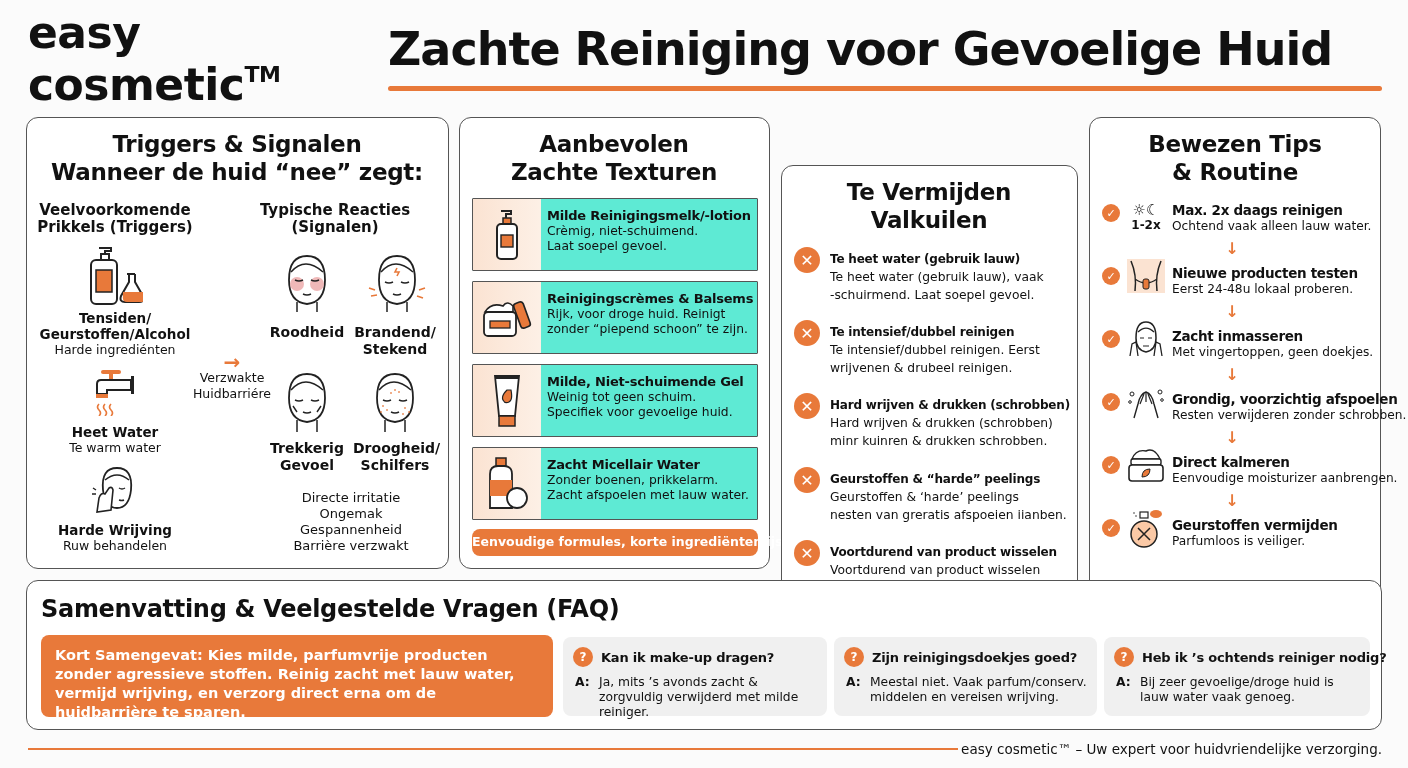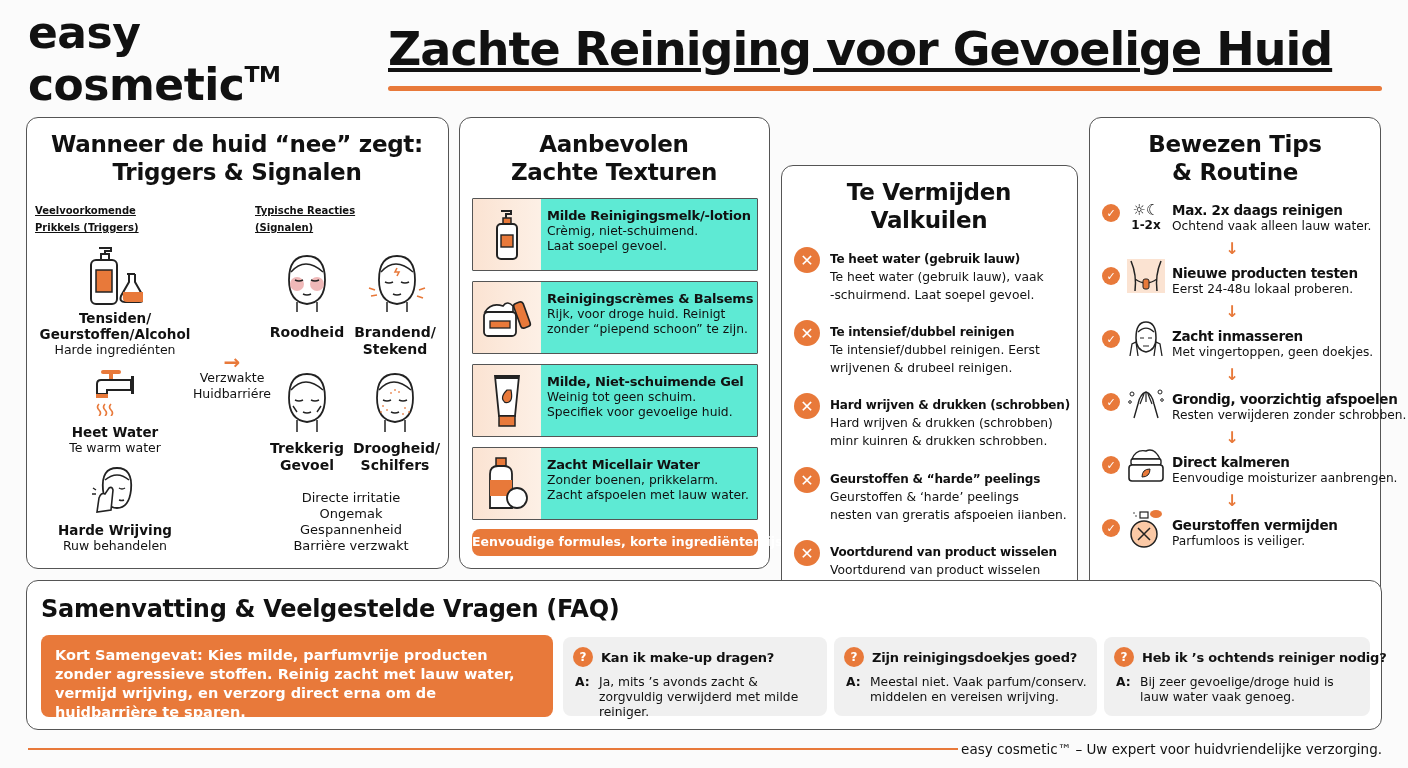--- a/index.html
+++ b/index.html
@@ -3,29 +3,29 @@
 <meta charset="utf-8">
 <style>
   * { box-sizing: border-box; margin: 0; padding: 0; }
   html, body { width: 1408px; height: 768px; background: #fbfbfb; overflow: hidden; }
   body { font-family: "DejaVu Sans", "Liberation Sans", sans-serif; color: #111; position: relative; }
   .abs { position: absolute; }
 
   
   .logo { left: 28px; top: 12px; font-weight: 800; font-size: 44px; line-height: 42px; letter-spacing: -0.5px; font-family: "DejaVu Sans", sans-serif; }
   .logo sup { font-size: 22px; vertical-align: 18px; font-weight: 700; }
-  .title { left: 388px; top: 22px; font-weight: 800; font-size: 46px; letter-spacing: -1px; white-space: nowrap; text-decoration: underline; }
+  .title { left: 388px; top: 22px; font-weight: 800; font-size: 46px; letter-spacing: -1px; white-space: nowrap; }
   .title-rule { left: 388px; top: 86px; width: 994px; height: 5px; background: #e8793a; border-radius: 3px; }
 
   
   .panel { border: 1.5px solid #555; border-radius: 12px; background: #fff; }
   .panel-title { text-align: center; font-weight: 800; font-size: 23px; line-height: 28px; letter-spacing: -0.3px; }
 
   
-  .col-head { text-align: left; font-weight: 700; font-size: 10px; line-height: 17px; text-decoration: underline; }
+  .col-head { text-align: center; font-weight: 700; font-size: 15px; line-height: 17px; }
   .trig-label { text-align: center; font-weight: 700; font-size: 13.5px; line-height: 16px; }
   .trig-sub { text-align: center; font-size: 12.5px; line-height: 15px; }
   .sig-label { text-align: center; font-weight: 700; font-size: 14px; line-height: 17px; }
   .sig-list { text-align: center; font-size: 13px; line-height: 16px; }
   .mid-text { text-align: center; font-size: 12.5px; line-height: 16px; }
   .mid-arrow { color: #e8793a; font-size: 20px; font-weight: 700; }
 
   
   .card { border: 1.3px solid #555; border-radius: 1px; overflow: hidden; display: flex; background: #5eead4; }
   .card-icon { width: 68px; background: linear-gradient(90deg, #fbe3d2, #fdf0e6); display: flex; align-items: center; justify-content: center; flex-shrink: 0; }
@@ -66,22 +66,22 @@
 
 <div class="abs logo">
   <div>easy</div>
   <div><span>cosmetic</span><sup>TM</sup></div>
 </div>
 <div class="abs title">Zachte Reiniging voor Gevoelige Huid</div>
 <div class="abs title-rule"></div>
 
 <div class="abs panel" style="left:26px;top:117px;width:423px;height:452px;">
   <div class="abs panel-title" style="left:0;top:12px;width:420px;">
+    <div>Triggers &amp; Signalen</div>
     <div>Wanneer de huid “nee” zegt:</div>
-    <div>Triggers &amp; Signalen</div>
   </div>
   <div class="abs col-head" style="left:8px;top:84px;width:160px;">
     <div>Veelvoorkomende</div>
     <div>Prikkels (Triggers)</div>
   </div>
   <div class="abs col-head" style="left:228px;top:84px;width:160px;">
     <div>Typische Reacties</div>
     <div>(Signalen)</div>
   </div>
 

